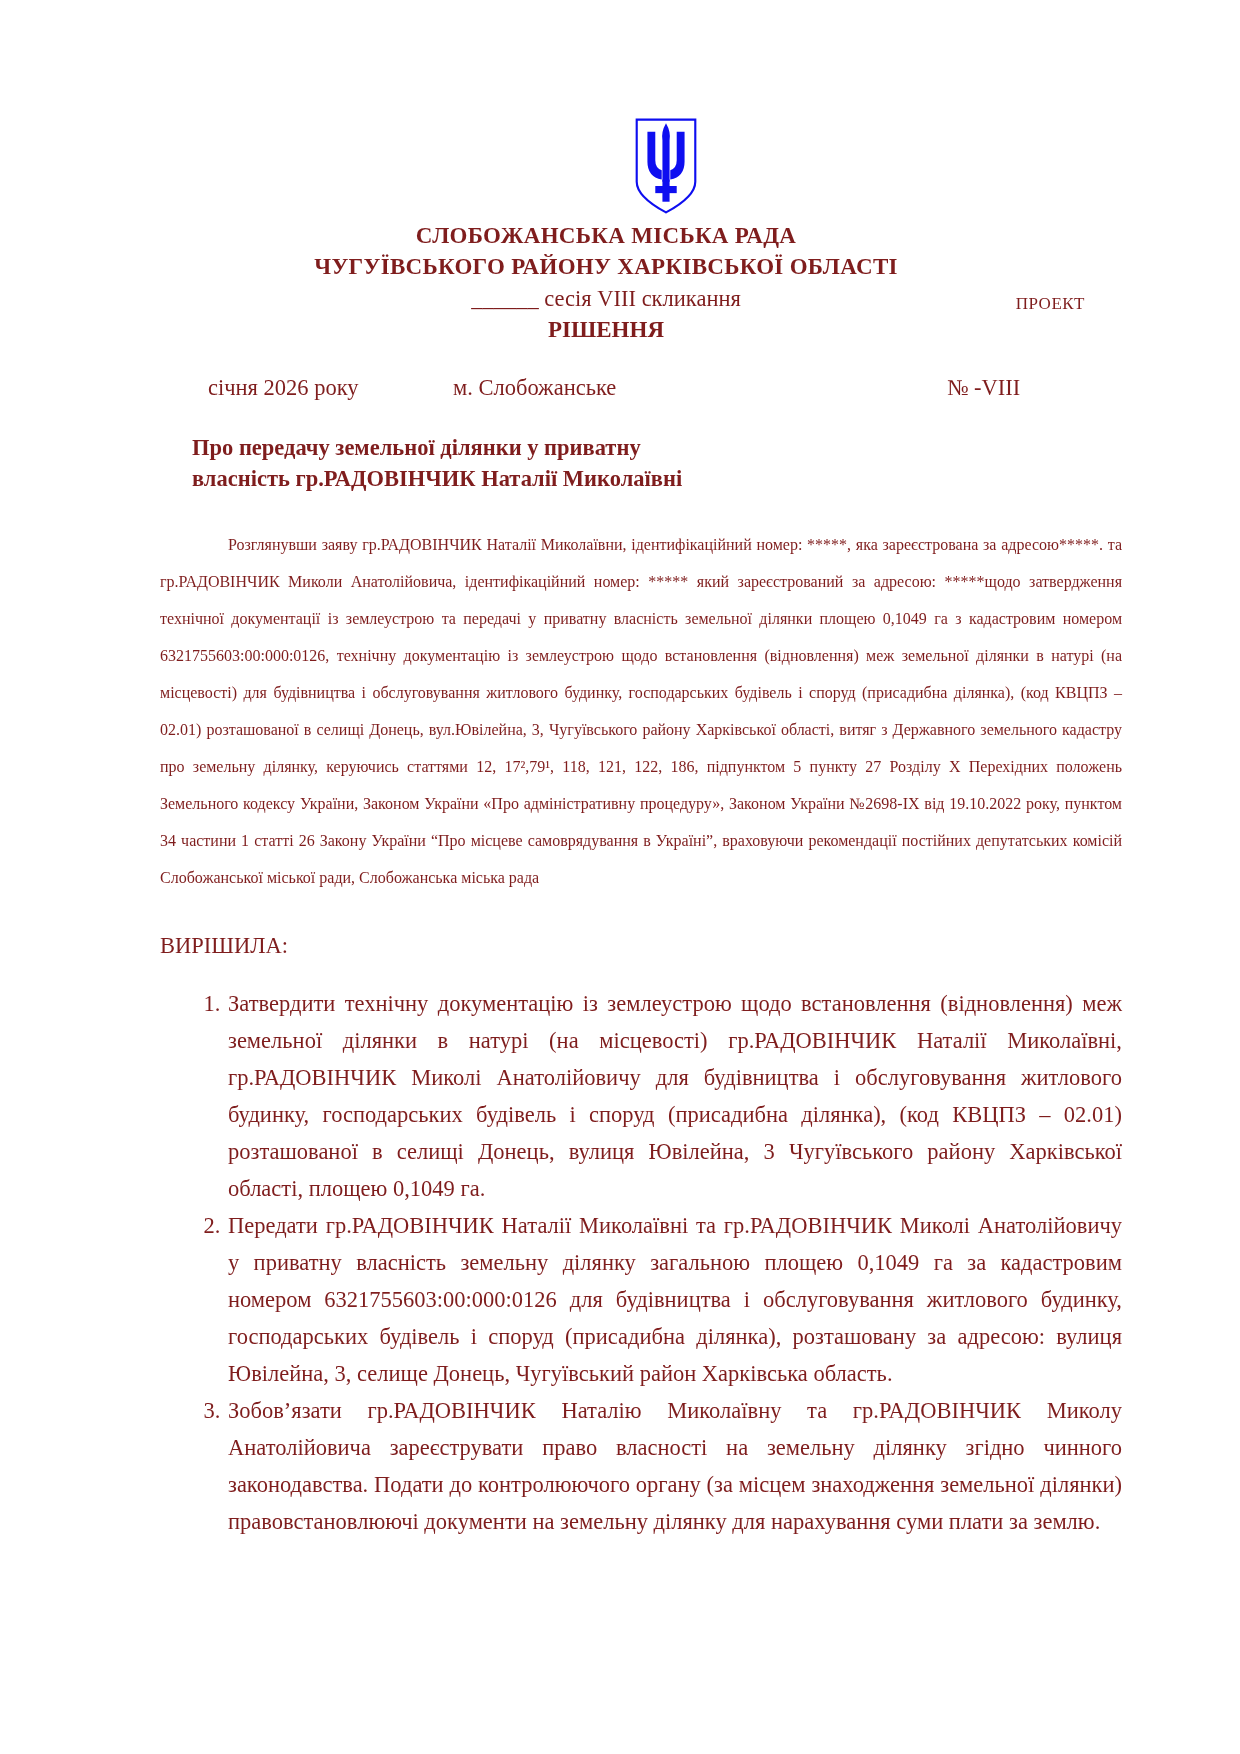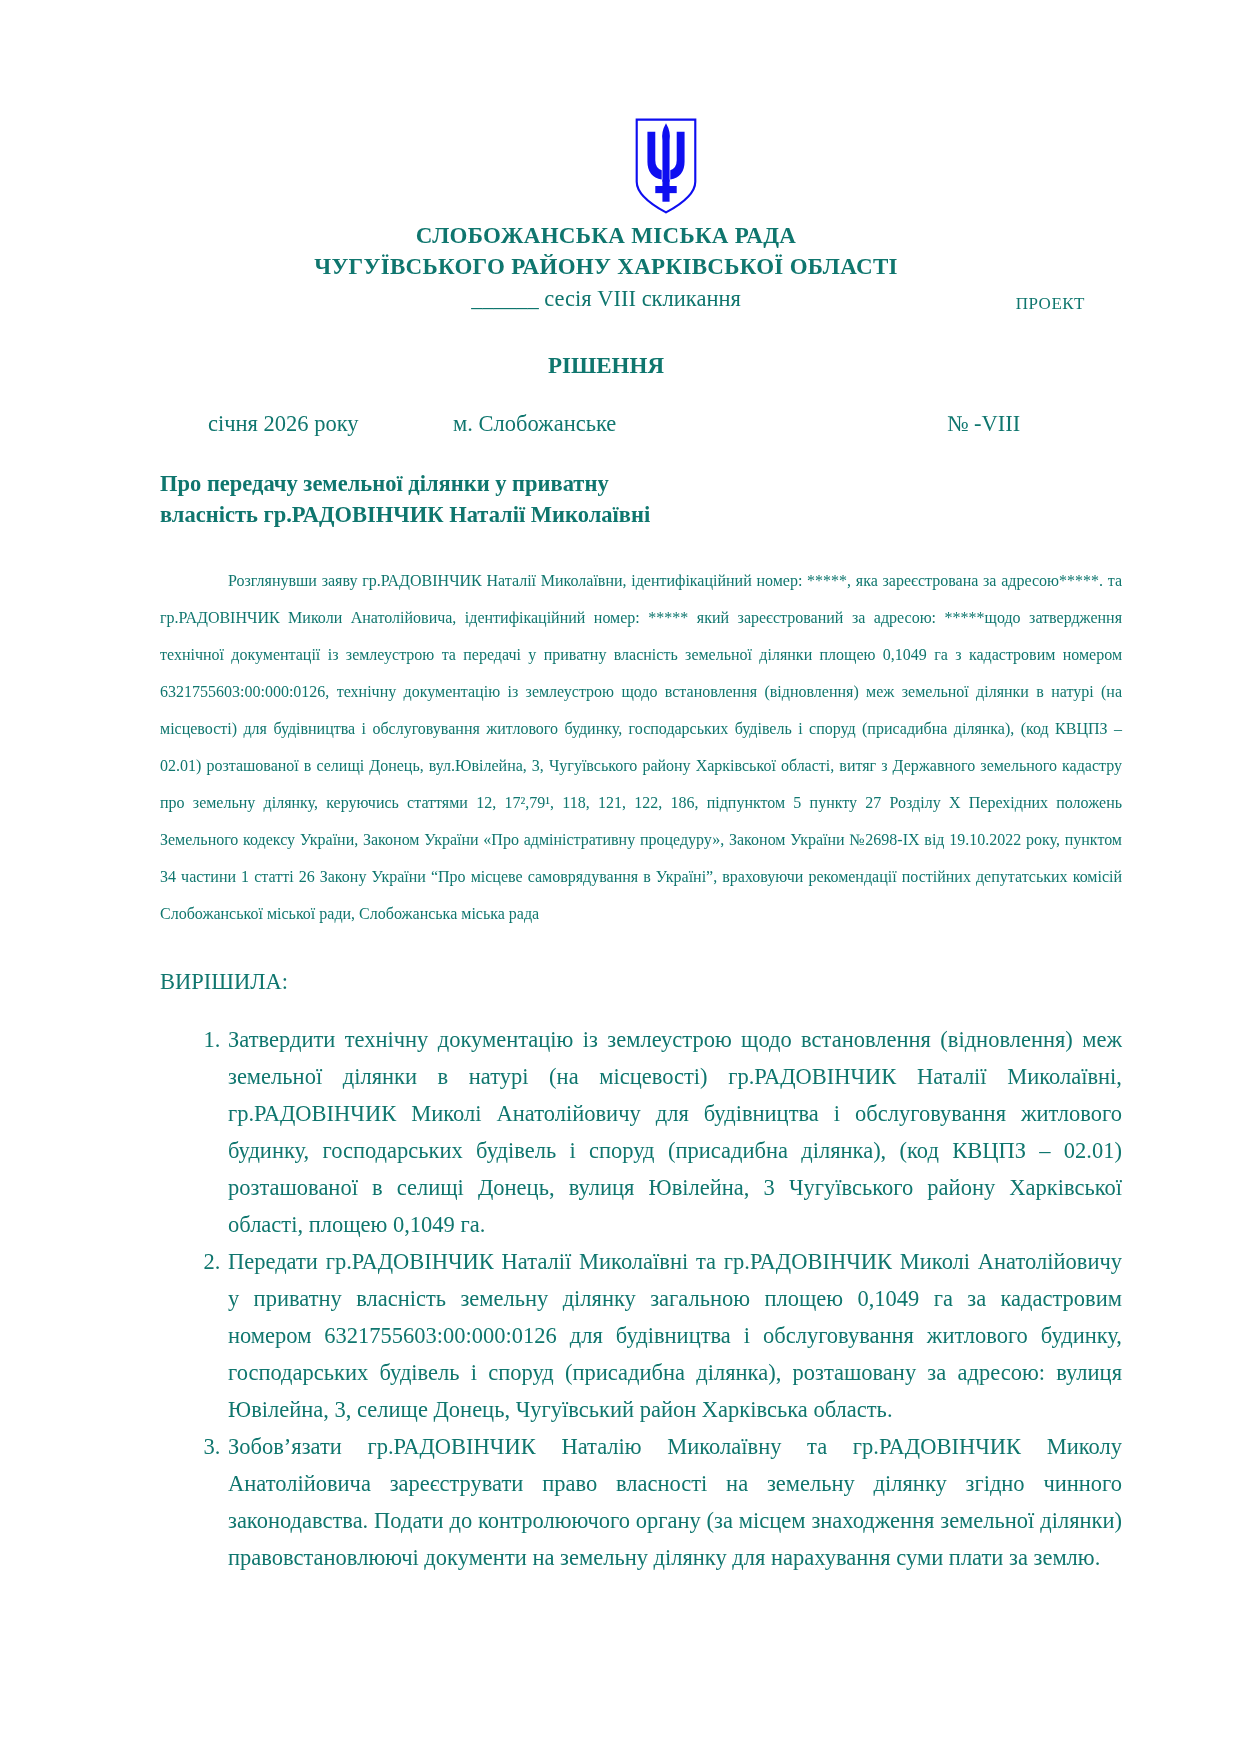--- a/index.html
+++ b/index.html
@@ -1,46 +1,46 @@
 <!DOCTYPE html>
 <html><head>
 <meta charset="utf-8">
 <style>
   html, body { margin: 0; padding: 0; background: #ffffff; }
   .page {
     width: 1240px;
     height: 1754px;
     background: #ffffff;
-    color: #0f766e;
+    color: #7f1d1d;
     font-family: "Liberation Serif", serif;
     position: relative;
     box-sizing: border-box;
     padding: 116px 118px 0 160px;
     overflow: hidden;
   }
   
   .header-center { margin-right: 70px; text-align: center; }
   .emblem-wrap { text-align: center; }
   .emblem-wrap svg { display: inline-block; transform: translateX(60px); }
   .council { font-weight: bold; font-size: 23px; line-height: 31px; letter-spacing: 0.3px; }
   .session-row { position: relative; font-size: 22.5px; line-height: 30px; margin-top: 2px; }
   .session-center { display: inline-block; }
   .draft {
     position: absolute; right: -33px; top: 5px;
     font-size: 17px; letter-spacing: 0.5px;
   }
-  .decision { font-weight: bold; font-size: 23px; line-height: 31px; margin-top: 36px; text-align: center; }
+  .decision { font-weight: bold; font-size: 23px; line-height: 31px; text-align: center; }
   
   .date-row { position: relative; height: 31px; margin-top: 30px; font-size: 22.5px; }
   .date-row span { position: absolute; top: 0; white-space: nowrap; }
   .date-place-1 { left: 48px; }
   .date-place-2 { left: 293px; }
   .date-place-3 { left: 787px; }
   
-  .subject { margin-top: 26px; font-weight: bold; font-size: 22.5px; line-height: 31px; }
+  .subject { margin-top: 26px; font-weight: bold; font-size: 22.5px; line-height: 31px; margin-left: 32px; }
   
   .body-par {
     margin-top: 32px;
     font-size: 16px;
     line-height: 37px;
     text-align: justify;
     text-indent: 68px;
   }
   .resolved { margin-top: 34px; font-size: 22.5px; line-height: 31px; }
   ol.resolutions {

